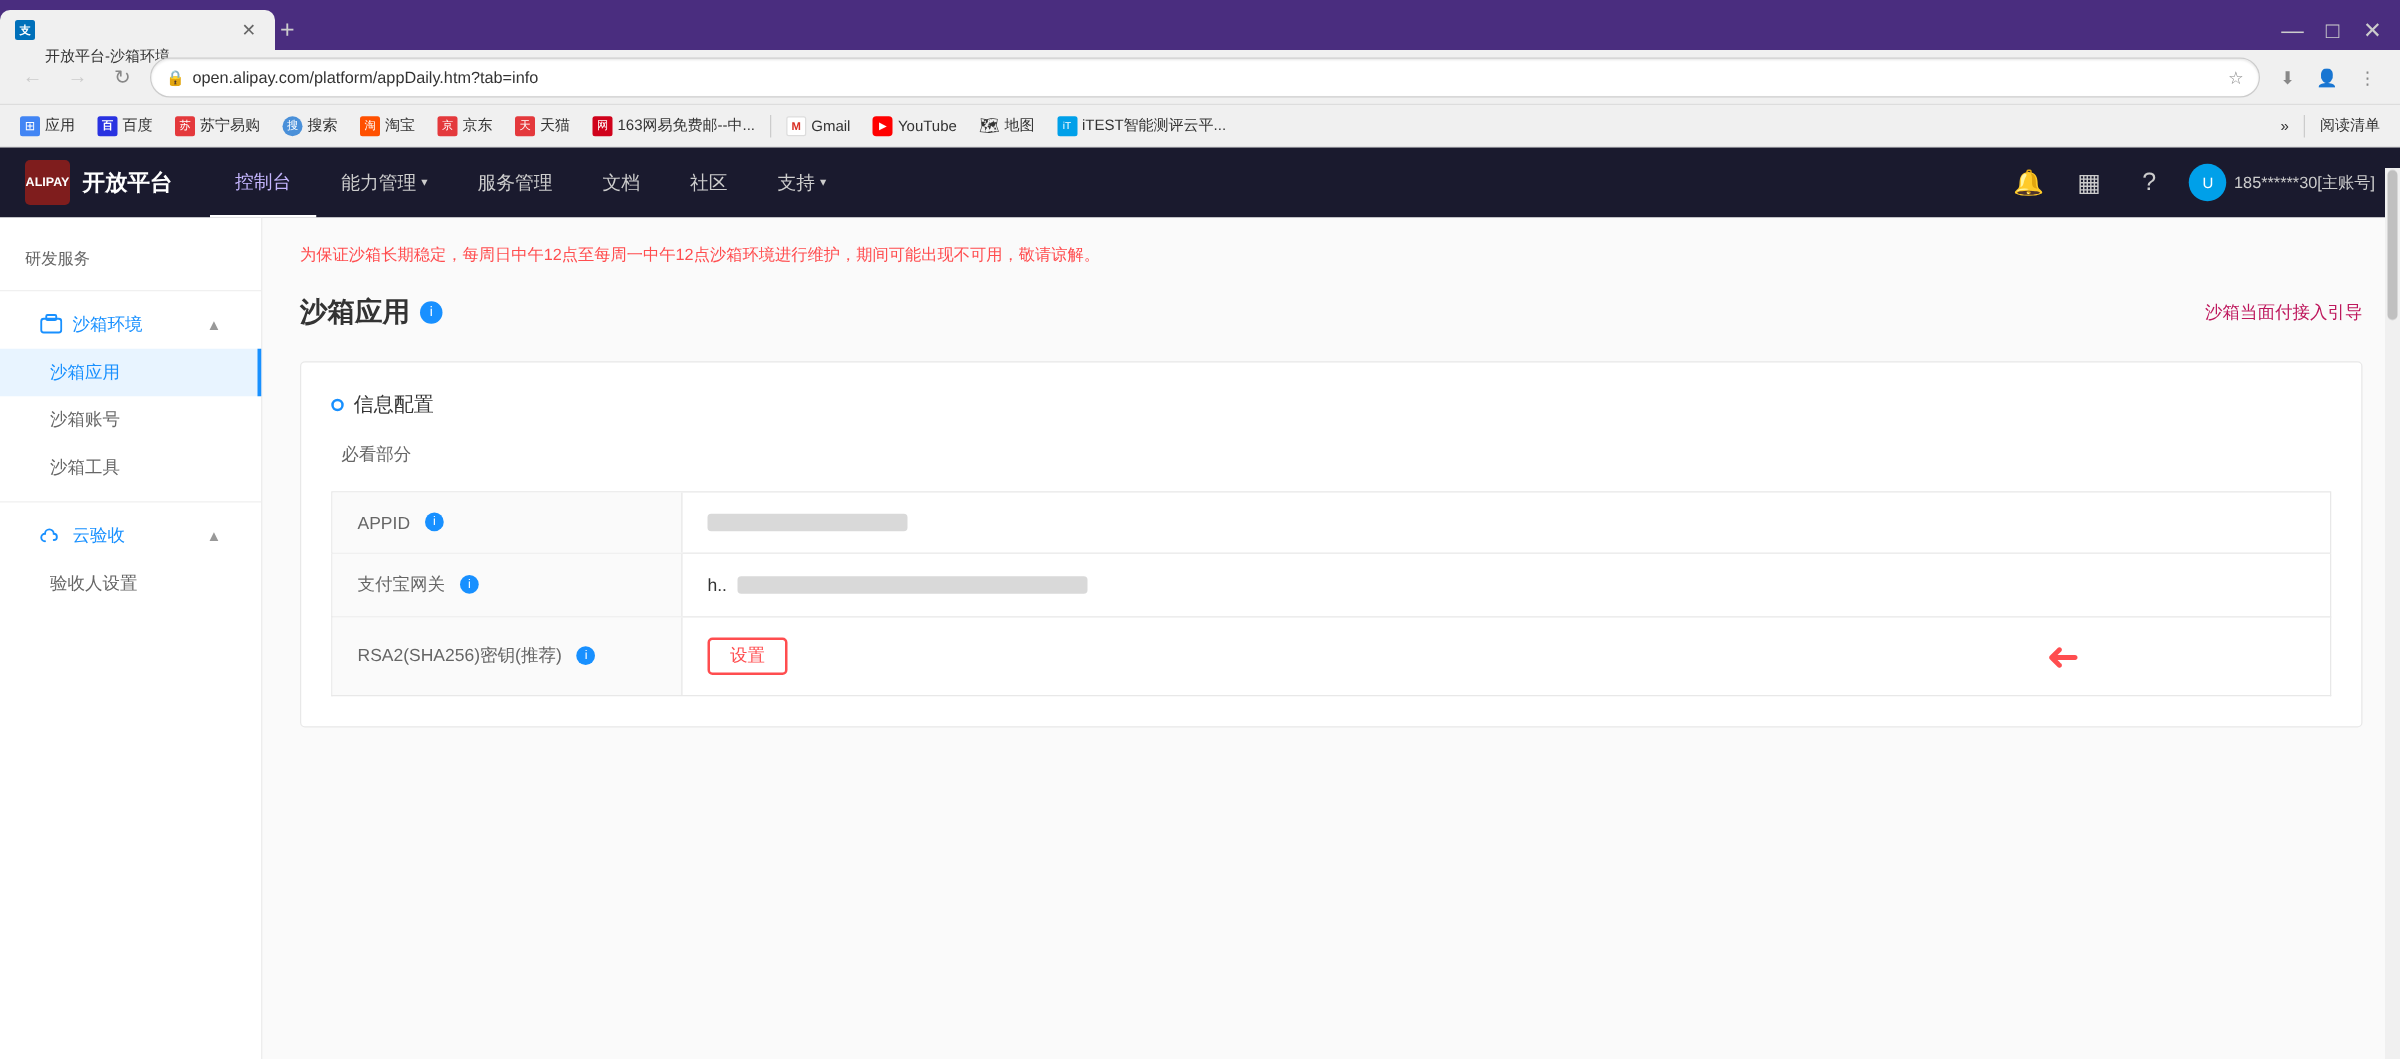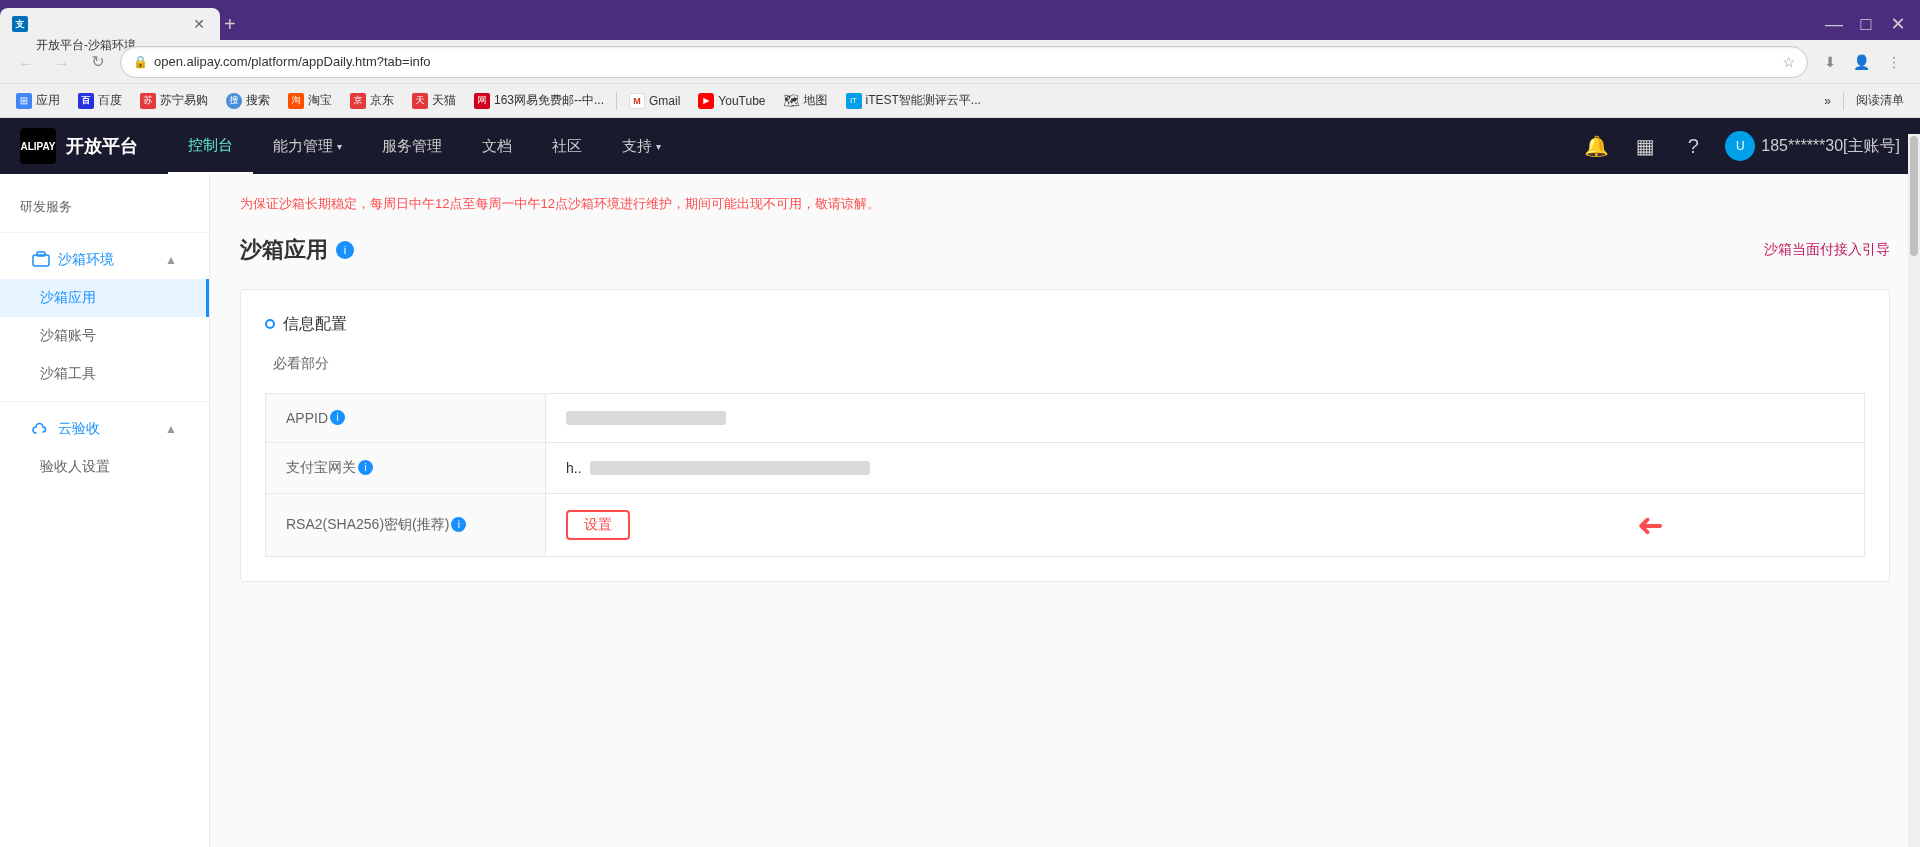--- a/index.html
+++ b/index.html
@@ -29,32 +29,32 @@
     .bookmark-item { display: flex; align-items: center; gap: 4px; padding: 3px 8px; border-radius: 4px; cursor: pointer; white-space: nowrap; font-size: 12px; color: #333; }
     .bookmark-icon { width: 16px; height: 16px; border-radius: 2px; flex-shrink: 0; display: flex; align-items: center; justify-content: center; font-size: 10px; }
     .bm-apps { background: #4285f4; color: white; }
     .bm-baidu { background: #2932e1; color: white; font-weight: bold; }
     .bm-youtube { background: #ff0000; color: white; }
     .bm-separator { width: 1px; background: #ccc; height: 18px; margin: 0 2px; }
 
     
     .main-nav { background: #1a1a2e; color: white; display: flex; align-items: center; height: 56px; padding: 0 20px; gap: 0; }
     .logo-area { display: flex; align-items: center; gap: 10px; margin-right: 30px; }
-    .logo-box { width: 36px; height: 36px; background: #000000; border-radius: 4px; display: flex; align-items: center; justify-content: center; }
+    .logo-box { width: 36px; height: 36px; background: #7f1d1d; border-radius: 4px; display: flex; align-items: center; justify-content: center; }
     .logo-alipay { color: white; font-size: 10px; font-weight: bold; }
     .logo-text { font-size: 18px; font-weight: bold; color: white; }
     .nav-items { display: flex; align-items: center; gap: 0; flex: 1; }
     .nav-item { padding: 0 20px; height: 56px; display: flex; align-items: center; cursor: pointer; color: #ccc; font-size: 15px; gap: 4px; }
-    .nav-item.active { color: #5eead4; border-bottom: 2px solid white; font-family: Liberation Serif, serif; }
+    .nav-item.active { color: #c4b5fd; border-bottom: 2px solid white; font-family: Liberation Serif, serif; }
     .nav-dropdown { font-size: 10px; }
     .nav-right { display: flex; align-items: center; gap: 16px; }
     .nav-icon-btn { color: #ccc; cursor: pointer; font-size: 20px; width: 32px; height: 32px; display: flex; align-items: center; justify-content: center; }
     .user-badge { display: flex; align-items: center; gap: 6px; color: #ccc; cursor: pointer; }
     .user-avatar { width: 30px; height: 30px; border-radius: 50%; background: #00a0e9; display: flex; align-items: center; justify-content: center; color: white; font-size: 12px; }
-    .user-name { font-size: 16px; color: #ccc; }
+    .user-name { font-size: 13px; color: #ccc; }
 
     
     .scroll-indicator { position: fixed; right: 0; top: 134px; bottom: 0; width: 12px; background: #f0f0f0; }
     .scroll-thumb { width: 8px; height: 120px; background: #c0c0c0; border-radius: 4px; margin: 2px auto; }
 
     
     .content-wrapper { display: flex; width: 100%; min-height: calc(847px - 134px); }
 
     
     .sidebar { width: 210px; background: white; border-right: 1px solid #e8e8e8; padding: 16px 0; flex-shrink: 0; }
@@ -76,21 +76,21 @@
     .guide-link { color: #be185d; font-size: 14px; cursor: pointer; }
 
     
     .section-card { background: white; border: 1px solid #e8e8e8; border-radius: 4px; padding: 24px; margin-bottom: 16px; }
     .section-header { display: flex; align-items: center; gap: 8px; margin-bottom: 20px; }
     .section-dot { width: 10px; height: 10px; border-radius: 50%; border: 2px solid #1890ff; background: white; }
     .section-title { font-size: 16px; font-weight: 500; color: #333; }
     .must-see { color: #666; font-size: 14px; margin-bottom: 20px; padding-left: 8px; }
     .info-row { display: flex; border: 1px solid #e8e8e8; }
     .info-row + .info-row { border-top: none; }
-    .info-label { width: 280px; background: #fafafa; padding: 16px 20px; color: #666; font-size: 14px; border-right: 1px solid #e8e8e8; display: flex; align-items: center; gap: 2px; flex-shrink: 0; }
+    .info-label { width: 280px; background: #fafafa; padding: 16px 20px; color: #666; font-size: 14px; border-right: 1px solid #e8e8e8; display: flex; align-items: center; gap: 12px; flex-shrink: 0; }
     .info-value { flex: 1; padding: 16px 20px; color: #333; font-size: 14px; display: flex; align-items: center; gap: 8px; }
     .blurred-text { background: #d9d9d9; border-radius: 3px; height: 14px; display: inline-block; }
     .set-btn { border: 2px solid #ff4d4f; color: #ff4d4f; background: white; padding: 4px 16px; border-radius: 4px; font-size: 14px; cursor: pointer; font-weight: 500; }
   </style>
 </head>
 <body>
 
 <div>
 
   <div class="tab-bar">

